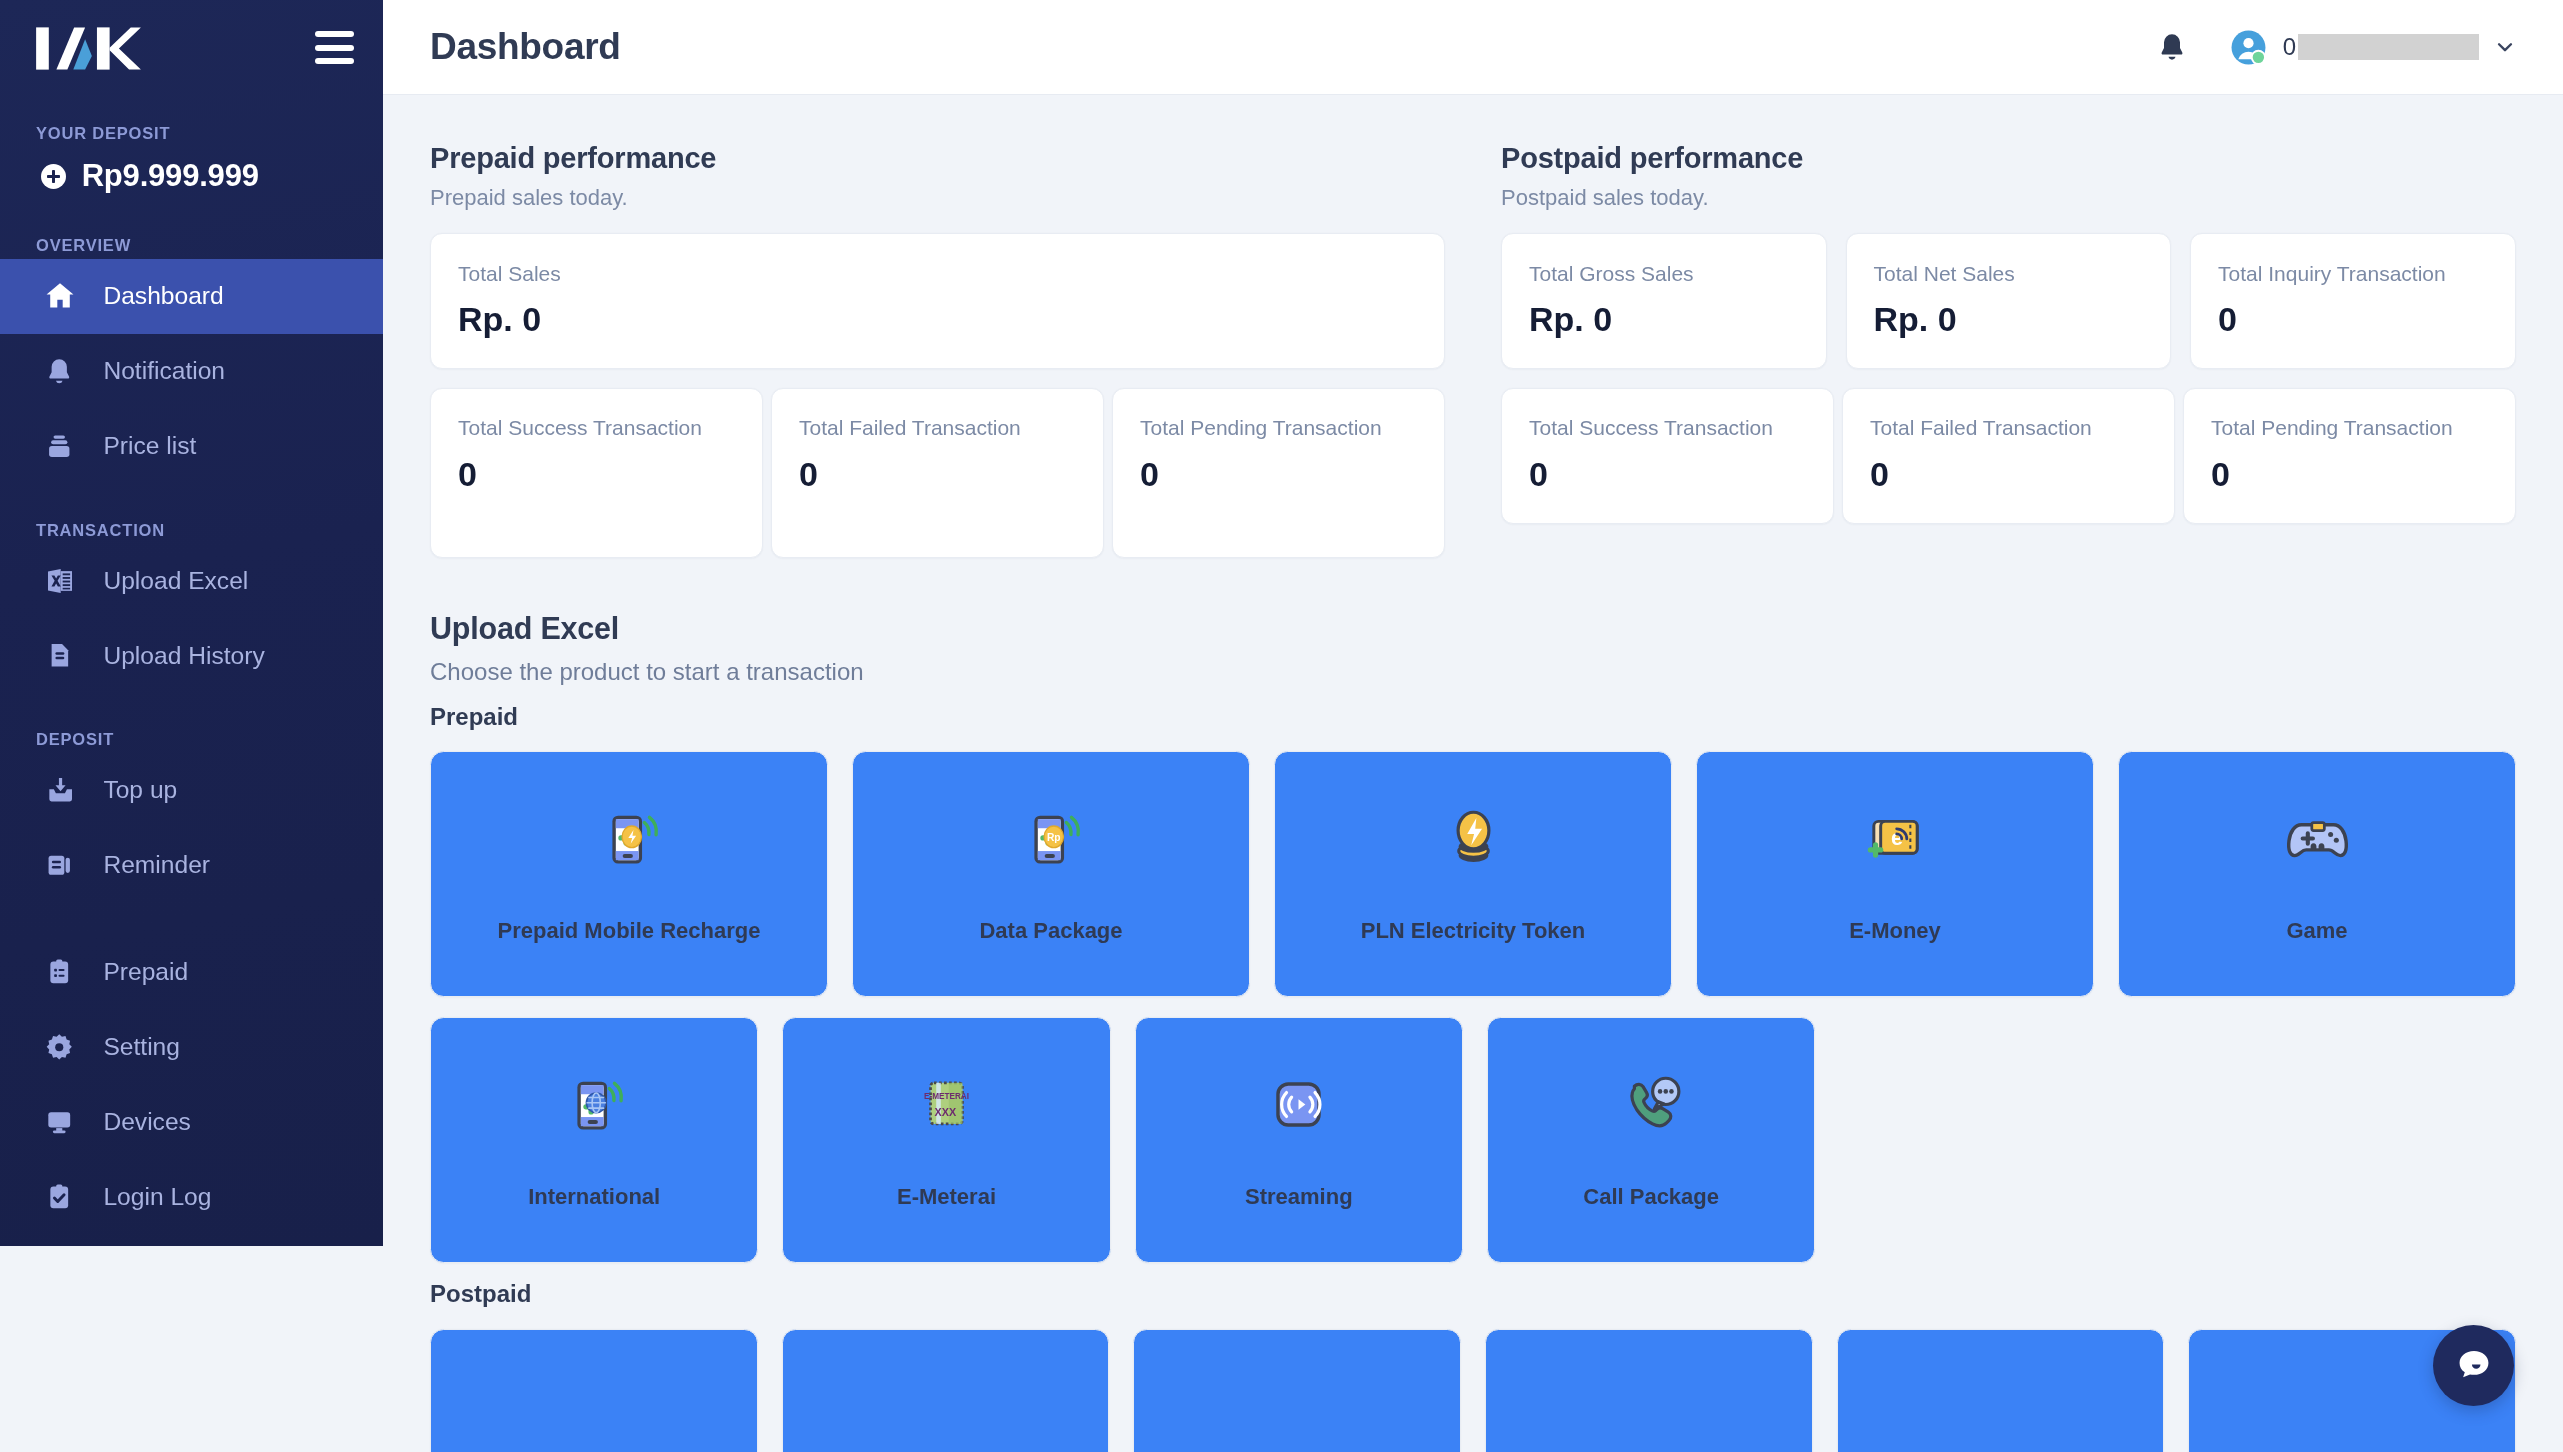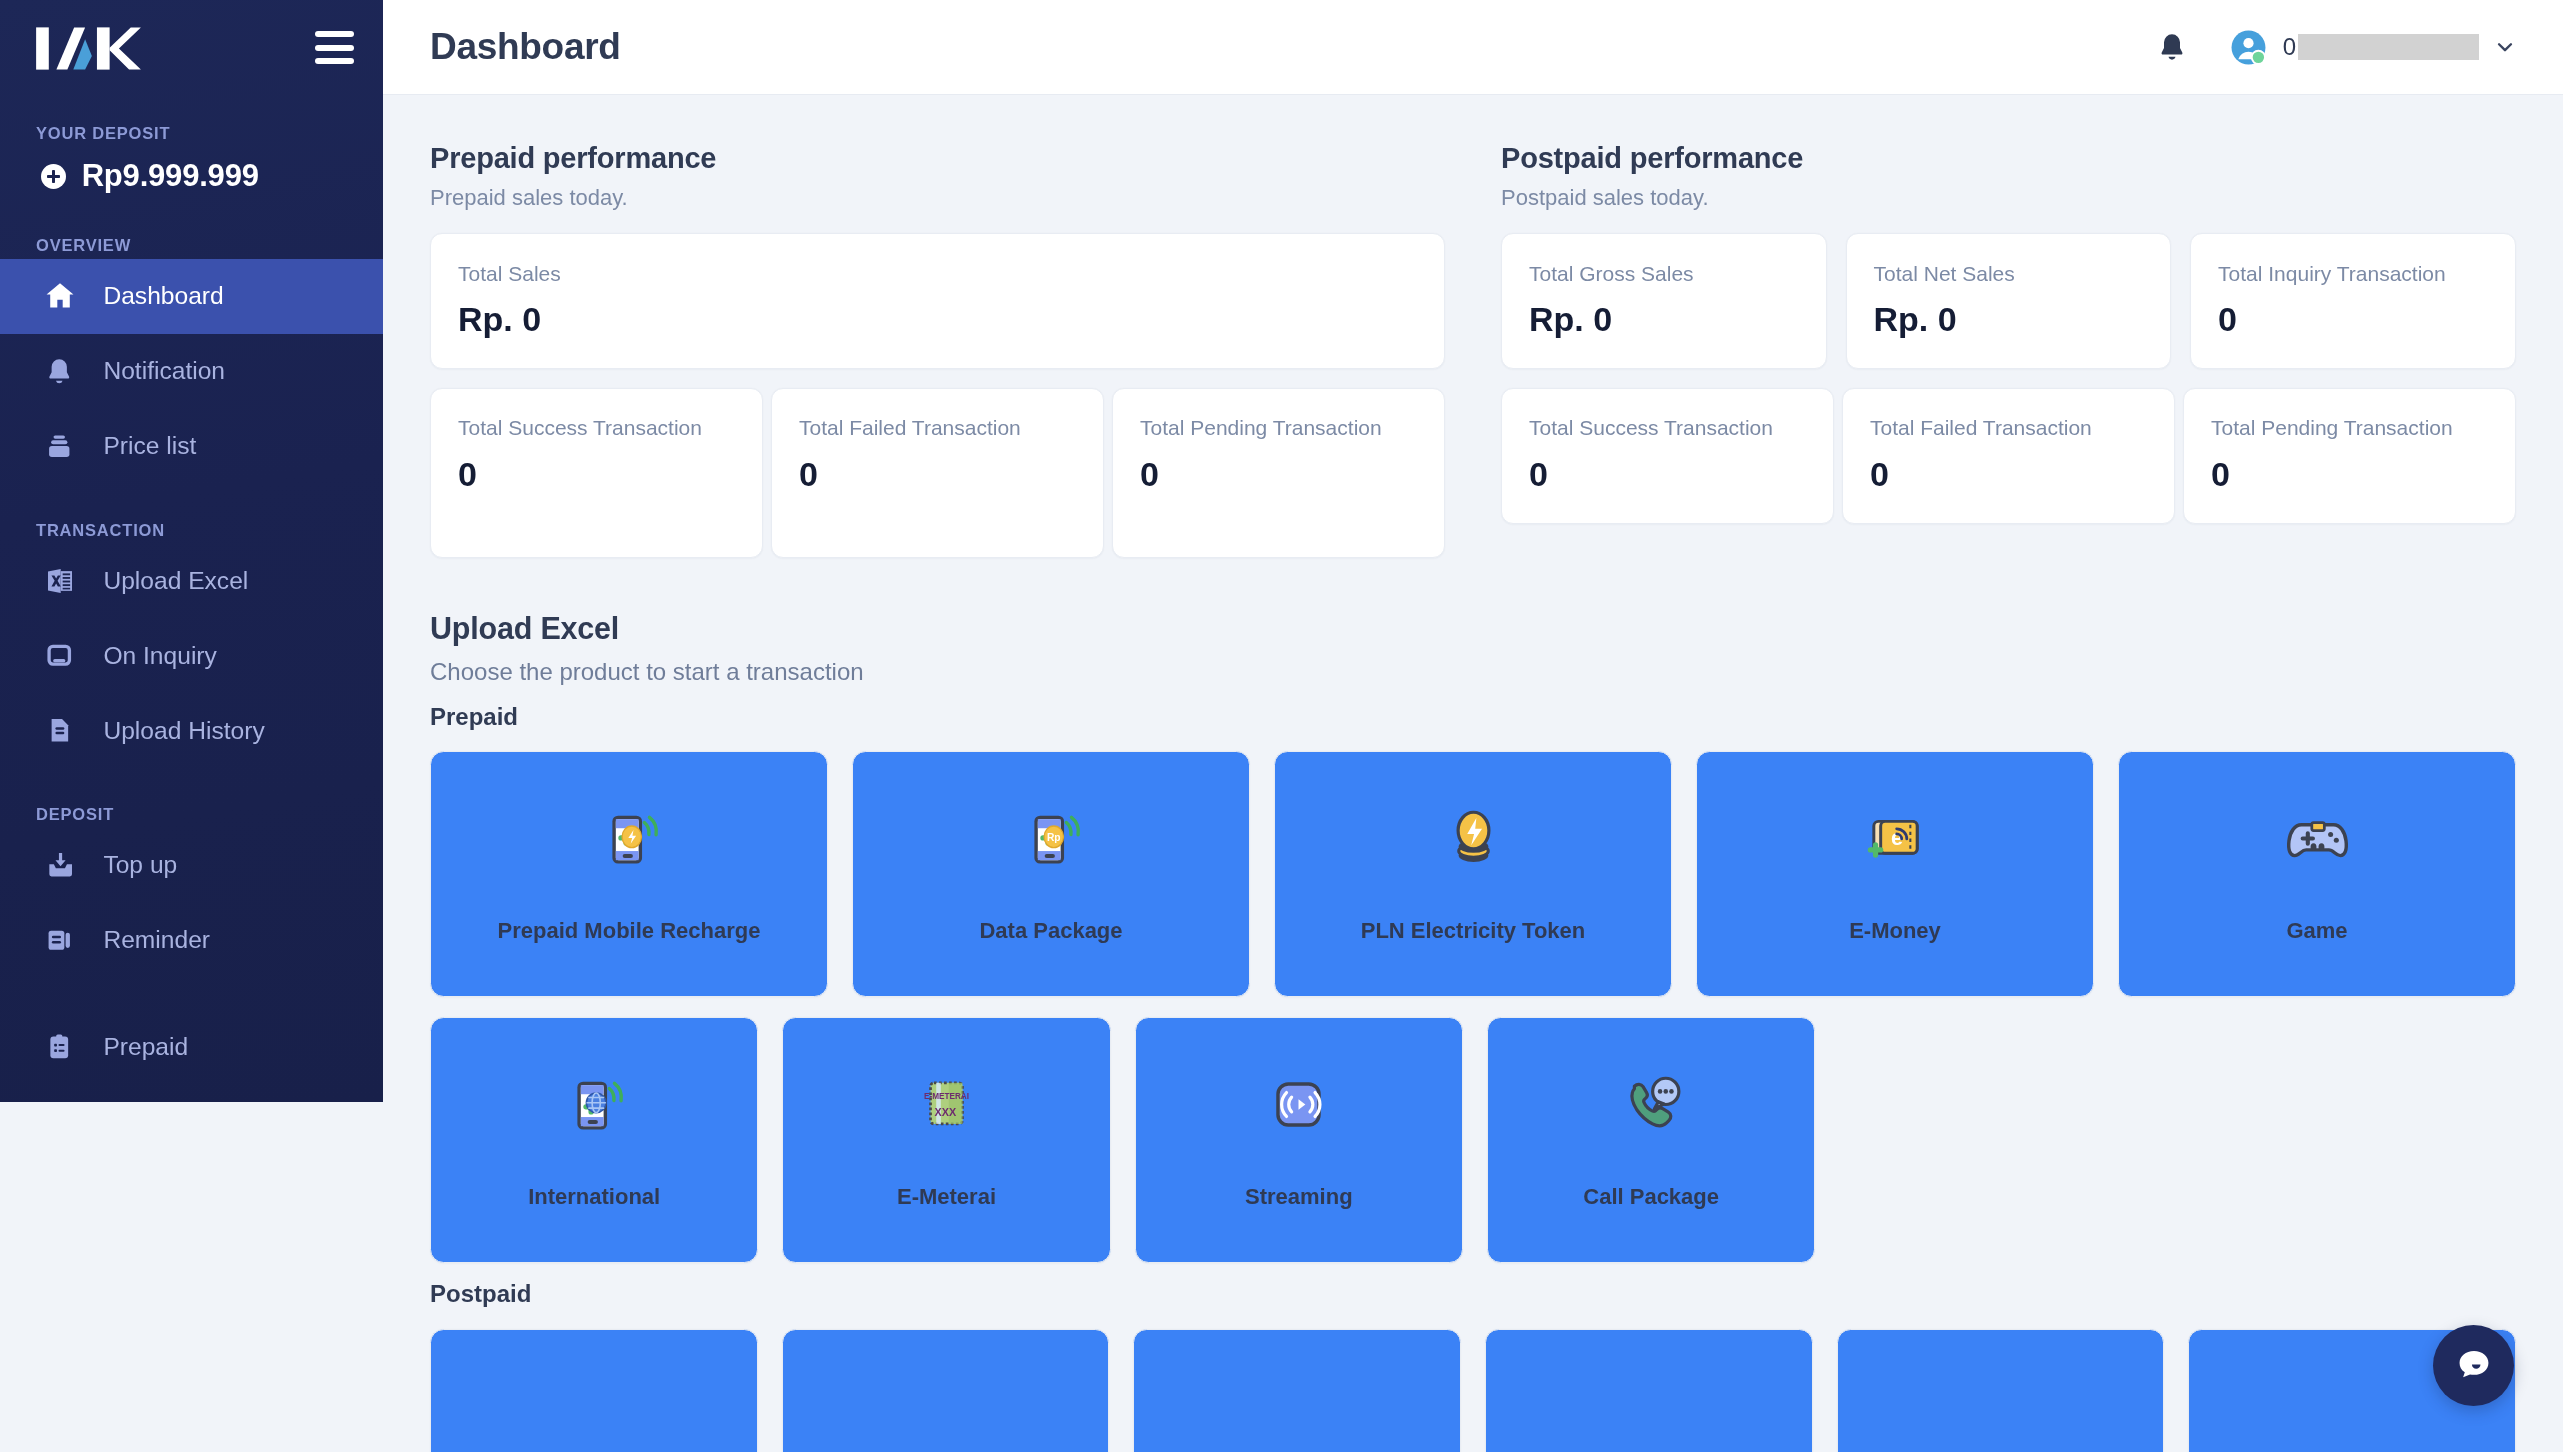--- a/index.html
+++ b/index.html
@@ -6,21 +6,21 @@
   html, body {
     width: 2563px; height: 1453px;
     font-family: "Liberation Sans", sans-serif;
     background: #f1f4f9;
     overflow: hidden;
   }
   .app { display: flex; width: 2563px; height: 1453px; }
 
   
   .sidebar {
-    width: 383px; flex: 0 0 383px; height: 1102px;
+    width: 383px; flex: 0 0 383px; height: 1246px;
     background: #1b2350;
     background-image: linear-gradient(170deg, #1d2757 0%, #1a2250 45%, #18204a 100%);
     color: #fff; position: relative; overflow: hidden;
   }
   .sb-top {
     height: 95px; display: flex; align-items: center;
     justify-content: space-between; padding: 0 29px 0 36px;
   }
   .logo { display: flex; align-items: flex-end; height: 51px; }
   .logo svg { display: block; }
@@ -212,29 +212,20 @@
           <rect x="14" y="9" width="5.6" height="1.4" fill="#1b2350"></rect>
           <rect x="14" y="11.7" width="5.6" height="1.4" fill="#1b2350"></rect>
           <rect x="14" y="14.4" width="5.6" height="1.4" fill="#1b2350"></rect>
           <rect x="14" y="17.1" width="5.6" height="1.2" fill="#1b2350"></rect>
           <path d="M5.6 7.8h2.2l1.3 2.3 1.3-2.3h2.1l-2.3 4.1 2.4 4.3h-2.2L9.1 13.8 7.8 16.2H5.6l2.4-4.3z" fill="#1b2350"></path>
         </svg>
       </span>
       <span>Upload Excel</span>
     </div>
 
-    <div class="nav-item">
-      <span class="nav-ico">
-        <svg width="30.5" height="30.5" viewBox="0 0 24 24" fill="none" stroke="#9aa6df" stroke-width="2.6">
-          <rect x="4" y="5" width="16" height="14" rx="3"></rect>
-          <path d="M8.5 16.3h7" stroke-linecap="round"></path>
-        </svg>
-      </span>
-      <span>On Inquiry</span>
-    </div>
 
     <div class="nav-item">
       <span class="nav-ico">
         <svg width="30.5" height="30.5" viewBox="0 0 24 24">
           <path d="M6 3.2h8.2L19 8v12.8H6z" fill="#9aa6df"></path>
           <rect x="9" y="9.6" width="7" height="2" rx="1" fill="#1b2350"></rect>
           <rect x="9" y="13.2" width="7" height="2" rx="1" fill="#1b2350"></rect>
         </svg>
       </span>
       <span>Upload History</span>

